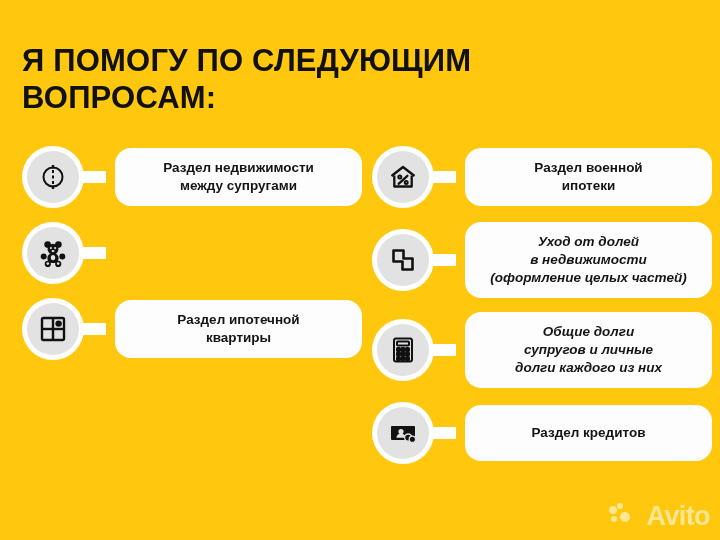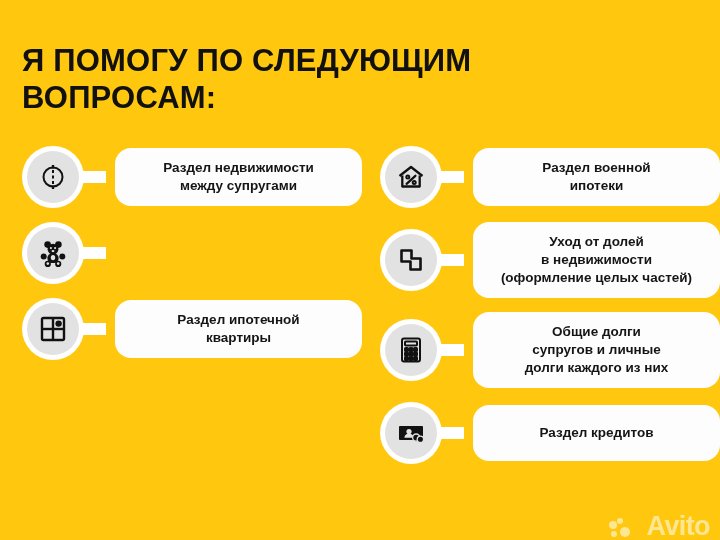--- a/index.html
+++ b/index.html
@@ -35,21 +35,21 @@
     white-space: pre-line;
   }
 
   
   .column {
     position: absolute;
     width: 340px;
     top: 146px;
   }
   #col-left  { left: 22px; }
-  #col-right { left: 380px; }
+  #col-right { left: 372px; }
 
   
   .item {
     position: relative;
     display: flex;
     align-items: center;
     margin-bottom: 14px;
     gap: 19px;
   }
   .item:last-child { margin-bottom: 0; }
@@ -106,30 +106,30 @@
     color: #151515;
     font-size: 13.5px;
     font-weight: bold;
     line-height: 18px;
     text-align: center;
     white-space: pre-line;
   }
 
   
   .lines-2 .card { min-height: 56px; }
-  .lines-3 .card { min-height: 74px; }
+  .lines-3 .card { min-height: 74px; font-style: italic; }
   .lines-4 .card { min-height: 92px; }
 
   
   #watermark {
     position: absolute;
     right: 10px;
-    bottom: 0;
-    display: flex;
-    align-items: flex-end;
+    bottom: 10px;
+    display: flex;
+    align-items: flex-start;
     gap: 16px;
     opacity: 0.55;
     pointer-events: none;
   }
   #watermark .wm-text {
     color: #FFFFFF;
     font-size: 27px;
     font-weight: bold;
     letter-spacing: -0.6px;
     line-height: 27px;

